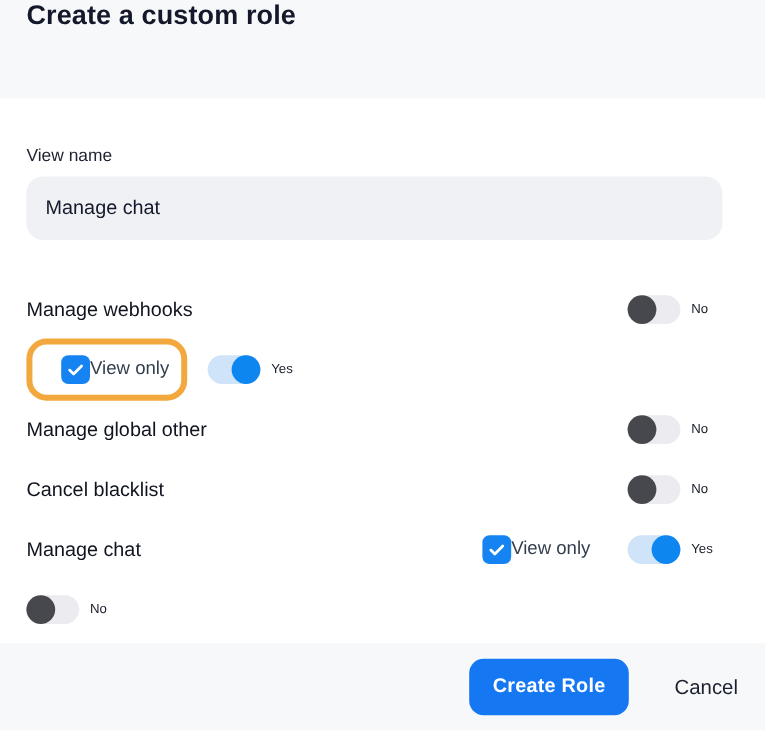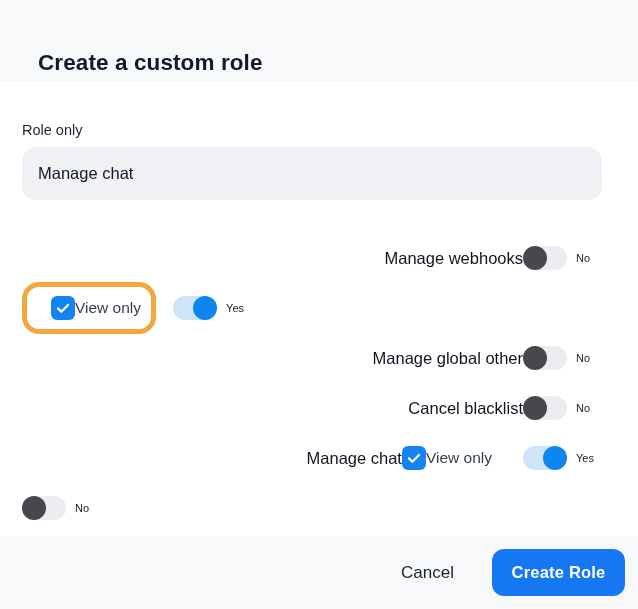--- a/index.html
+++ b/index.html
@@ -7,42 +7,42 @@
     width:638px;height:609px;overflow:hidden;
     font-family:"Liberation Sans","DejaVu Sans",sans-serif;
     color:var(--text,#171b26);
     -webkit-font-smoothing:antialiased;
   }
   .dialog{position:relative;width:638px;height:609px;background:#fff;overflow:hidden;}
 
   
   .header{
     height:82px;background:var(--panel-bg,#f7f8fa);
-    display:flex;align-items:flex-end;padding:0 38px;box-sizing:border-box;
+    display:flex;align-items:flex-start;padding:0 22px;box-sizing:border-box;
   }
   .header h1{
     margin:0;padding-bottom:6px;
     font-size:22.5px;font-weight:600;letter-spacing:.1px;color:#14182b;
   }
 
   
   .content{padding:0 22px;box-sizing:border-box;}
   .field-label{
     display:block;margin-top:40px;
     font-size:14.5px;color:#1e2230;
   }
   .role-input{
     display:block;margin-top:9px;width:580px;height:53px;box-sizing:border-box;
     background:var(--input-bg,#eff1f4);border:none;outline:none;border-radius:14px;
     padding:0 16px;font-family:inherit;font-size:16.5px;color:#13182a;
   }
 
   
   .rows{margin-top:33px;}
-  .row{height:50px;display:flex;align-items:center;text-align:right;}
+  .row{height:50px;display:flex;align-items:center;}
   .row-label{flex:1;font-size:16.5px;color:#10141f;}
 
   .view-only{display:flex;align-items:center;margin-right:31px;}
   .view-only.highlighted{
     border:5px solid var(--highlight,#f3a83d);border-radius:17px;
     padding:9px 10px 9px 24px;margin-right:17px;
   }
   .checkbox{
     width:24px;height:24px;border-radius:6px;background:var(--checkbox-blue,#1583f2);
     display:flex;align-items:center;justify-content:center;cursor:pointer;flex:none;
@@ -80,21 +80,21 @@
 </head>
 <body>
 
 <div class="dialog">
 
   <div class="header">
     <h1>Create a custom role</h1>
   </div>
 
   <div class="content">
-    <label class="field-label">Role only</label>
+    <label class="field-label">View name</label>
     <input class="role-input" type="text" value="Manage chat" style="">
 
     <div class="rows">
   <div class="row">
     <span class="row-label">Manage webhooks</span>
 
     <span class="toggle-wrap">
       <span class="toggle">
         <span class="knob"></span>
       </span>
@@ -165,17 +165,17 @@
       <span class="toggle">
         <span class="knob"></span>
       </span>
       <span class="state-label">No</span>
     </span>
   </div>
 </div>
   </div>
 
   <div class="footer">
+    <button class="btn btn-create">Create Role</button>
     <button class="btn btn-cancel">Cancel</button>
-    <button class="btn btn-create">Create Role</button>
   </div>
 
 </div>
 
 </body></html>

